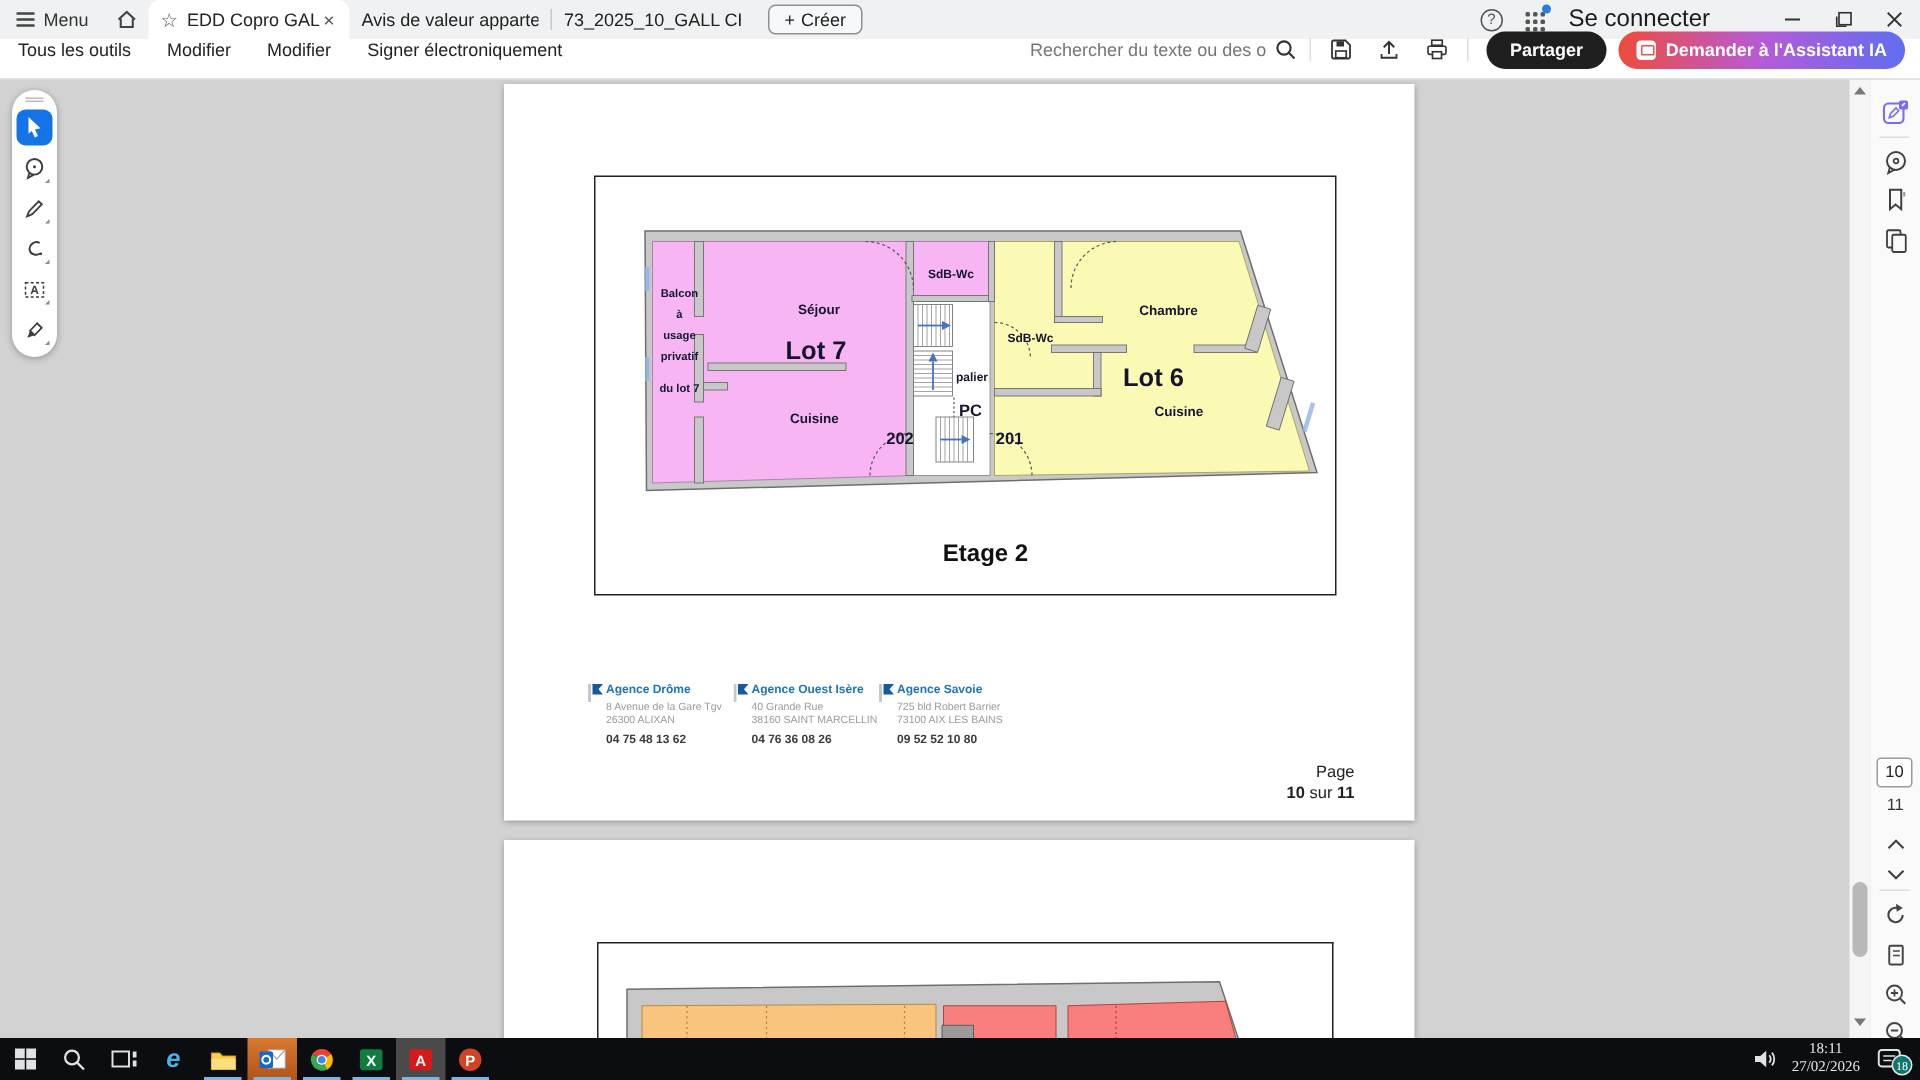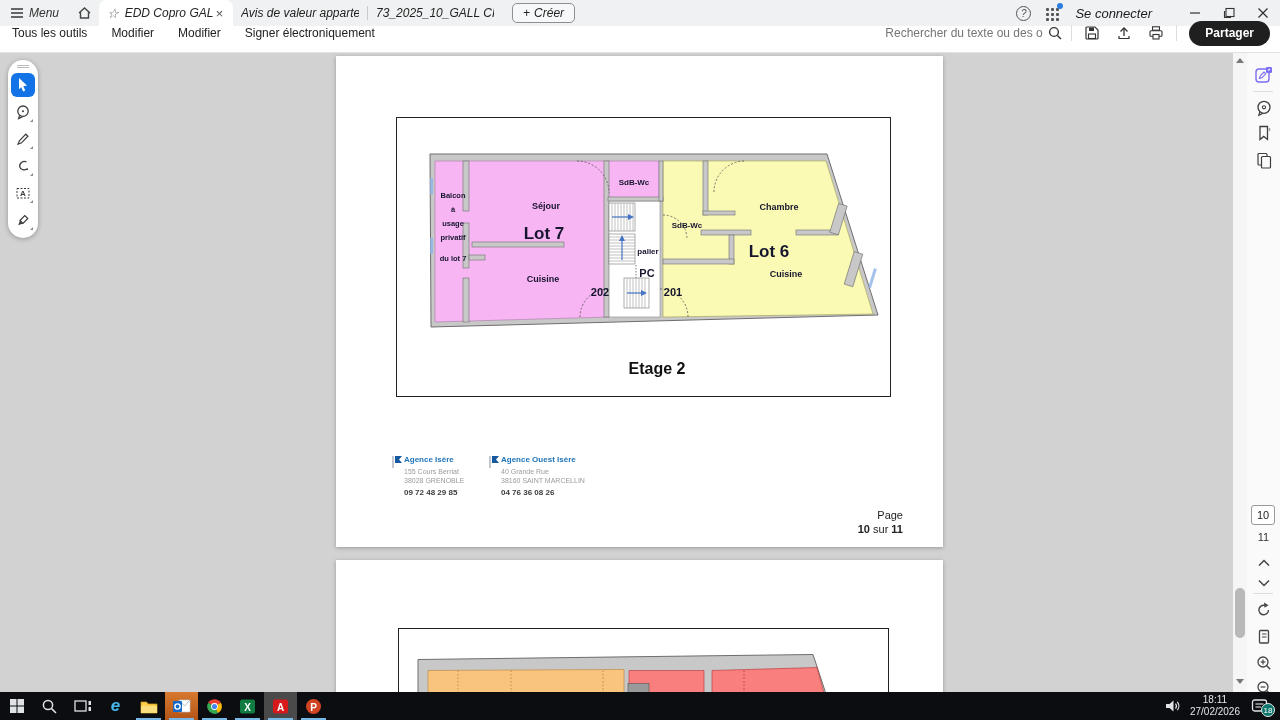--- a/index.html
+++ b/index.html
@@ -1,35 +1,35 @@
 <!DOCTYPE html>
 <html><head>
 <meta charset="utf-8">
 <style>
   * { margin:0; padding:0; box-sizing:border-box; }
   html,body { width:1280px; height:720px; overflow:hidden; font-family:"Liberation Sans",sans-serif; background:#d2d2d2; }
 
   
-  #titlebar { position:absolute; top:0; left:0; width:1280px; height:26px; background:#f0f1f2; display:flex; align-items:center; font-size:12px; color:#333;font-style:italic; }
+  #titlebar { position:absolute; top:0; left:0; width:1280px; height:26px; background:#f0f1f2; display:flex; align-items:center; font-size:12px; color:#333; }
   .tb-menu { display:flex; align-items:center; gap:5px; padding:0 10px; height:100%; cursor:pointer; }
   .tb-home { width:30px; height:100%; display:flex; align-items:center; justify-content:center; cursor:pointer; }
   .tab { height:26px; display:flex; align-items:center; padding:0 8px; width:134px; cursor:pointer; }
   .tab.active { background:#ffffff; border-radius:8px 8px 0 0; }
   .tab .t-title { flex:1; white-space:nowrap; overflow:hidden; font-size:12px; color:#222; }
   .tab.inactive { color:#3c3c3c; }
   .tab-sep { width:1px; height:14px; background:#c9c9c9; }
   .tab-close { color:#555; font-size:13px; padding:0 2px; cursor:pointer; }
   .star { color:#555; font-size:13px; margin-right:6px; }
   .btn-creer { margin-left:10px; border:1px solid #8f8f8f; border-radius:5px; padding:2px 10px; font-size:12px; color:#222; background:#f7f8f9; cursor:pointer; display:flex; gap:4px; align-items:center;}
   .tb-right { margin-left:auto; display:flex; align-items:center; height:100%; }
   .help-circle { width:15px; height:15px; border:1.4px solid #555; border-radius:50%; font-size:10px; display:flex; align-items:center; justify-content:center; color:#555; margin-right:14px; cursor:pointer;}
   .grid-ic { position:relative; margin-right:14px; cursor:pointer; width:16px; height:16px;}
   .grid-ic i { position:absolute; width:3px; height:3px; background:#555; border-radius:1px;}
   .grid-dot { position:absolute; right:-2px; top:-2px; width:6px; height:6px; background:#2a7de1; border-radius:50%;}
-  .signin { font-size:13px; color:#1b1b1b; margin-right:26px; cursor:pointer;}
+  .signin { font-size:16px; color:#1b1b1b; margin-right:38px; cursor:pointer;}
   .winbtn { width:34px; height:100%; display:flex; align-items:center; justify-content:center; cursor:pointer; color:#333;}
 
   
   #toolbar { position:absolute; top:26px; left:0; width:1280px; height:27px; background:#ffffff; border-bottom:1px solid #e2e2e2; display:flex; align-items:center; padding:0 10px 12px 12px; }
   .tbar-item { font-size:12px; color:#222; margin-right:24px; cursor:pointer; white-space:nowrap;}
   .tbar-right { margin-left:auto; display:flex; align-items:center; gap:8px;}
   #search-box { display:flex; align-items:center; gap:4px;}
   #search-input { border:none; outline:none; font-size:12px; width:158px; color:#444; background:transparent; text-align:left;}
   .vdiv { width:1px; height:16px; background:#ddd; }
   .icbtn { width:24px; height:24px; display:flex; align-items:center; justify-content:center; cursor:pointer; border-radius:4px;}
@@ -81,21 +81,21 @@
   .rail-div { position:absolute; left:6px; width:20px; height:1px; background:#ddd;}
   #page-box { position:absolute; left:4px; top:452px; width:24px; height:20px; border:1px solid #9a9a9a; border-radius:3px; font-size:11px; text-align:center; color:#222; background:#fff; outline:none; padding:0;}
   #next-num { position:absolute; left:0; top:478px; width:33px; text-align:center; font-size:11px; color:#333;}
 
   
   #taskbar { position:absolute; bottom:0; left:0; width:1280px; height:28px; background:#0b0d10; display:flex; align-items:stretch;}
   .slot { width:33px; display:flex; align-items:center; justify-content:center; cursor:pointer; position:relative;}
   .slot.hl-orange { background:linear-gradient(180deg,#d8792f,#b35418); }
   .slot.hl-dark { background:#4a4a4a; }
   .openline { position:absolute; bottom:0; left:4px; right:4px; height:2px; background:#76b9e8;}
-  .sys { margin-left:auto; display:flex; align-items:center; gap:8px; padding-right:8px;}
+  .sys { margin-left:auto; display:flex; align-items:center; gap:8px; padding-right:8px;font-family:Liberation Serif, serif;}
   .clock { text-align:center; font-size:10px; color:#e4e6e8; line-height:12px; cursor:pointer;}
   .notif { position:relative; width:24px; height:22px; display:flex; align-items:center; justify-content:center; cursor:pointer;}
   .badge { position:absolute; right:-3px; bottom:0px; width:14px; height:14px; border:1.5px solid #e8e8e8; border-radius:50%; background:#0f766e; color:#fff; font-size:8px; display:flex; align-items:center; justify-content:center;}
   .letter-ic { font-weight:bold; font-family:"Liberation Sans",sans-serif; }
 </style>
 </head>
 <body>
 
 <div id="titlebar">
   <div class="tb-menu">
@@ -198,20 +198,24 @@
       </div>
     <div class="icbtn">
         <svg width="16" height="16">
           <rect x="4.5" y="1.8" width="7" height="3.4" fill="none" stroke="#333" stroke-width="1.1"></rect>
           <rect x="2" y="5.8" width="12" height="5.4" rx="1" fill="none" stroke="#333" stroke-width="1.1"></rect>
           <rect x="5" y="9.5" width="6" height="4.5" fill="#fff" stroke="#333" stroke-width="1.1"></rect>
         </svg>
       </div>
     <div class="vdiv"></div>
     <div class="pill-share">Partager</div>
+    <div class="pill-ai">
+      <span class="ai-chip"></span>
+      <span>Demander à l'Assistant IA</span>
+    </div>
   </div>
 </div>
 
 <div id="canvas">
 
   <div class="page-card" id="card1">
     <svg id="plan1" viewBox="0 0 493 278">
 
       <polygon points="33,36 430,36 481,197 34,209" fill="#c8c8c8" stroke="#6e6e6e" stroke-width="1"></polygon>
 
@@ -282,34 +286,44 @@
       <text class="pt" x="389" y="159" font-size="9" text-anchor="middle">Cuisine</text>
       <text x="260" y="256" font-size="16" font-weight="bold" fill="#111" text-anchor="middle">Etage 2</text>
     </svg>
 
     <div id="agencies">
       <div class="agency">
         <svg class="flag" width="10" height="12">
             <rect x="0" y="0" width="2" height="12" fill="#c3c9ce"></rect>
             <polygon points="3,0 10,0 7,3.5 10,7 3,7" fill="#17599f"></polygon>
           </svg>
-        <div class="ag-name">Agence Isère</div>
-        <div class="ag-line">155 Cours Berriat</div>
-        <div class="ag-line">38028 GRENOBLE</div>
-        <div class="ag-phone">09 72 48 29 85</div>
+        <div class="ag-name">Agence Drôme</div>
+        <div class="ag-line">8 Avenue de la Gare Tgv</div>
+        <div class="ag-line">26300 ALIXAN</div>
+        <div class="ag-phone">04 75 48 13 62</div>
       </div>
       <div class="agency">
         <svg class="flag" width="10" height="12">
             <rect x="0" y="0" width="2" height="12" fill="#c3c9ce"></rect>
             <polygon points="3,0 10,0 7,3.5 10,7 3,7" fill="#17599f"></polygon>
           </svg>
         <div class="ag-name">Agence Ouest Isère</div>
         <div class="ag-line">40 Grande Rue</div>
         <div class="ag-line">38160 SAINT MARCELLIN</div>
         <div class="ag-phone">04 76 36 08 26</div>
+      </div>
+      <div class="agency">
+        <svg class="flag" width="10" height="12">
+            <rect x="0" y="0" width="2" height="12" fill="#c3c9ce"></rect>
+            <polygon points="3,0 10,0 7,3.5 10,7 3,7" fill="#17599f"></polygon>
+          </svg>
+        <div class="ag-name">Agence Savoie</div>
+        <div class="ag-line">725 bld Robert Barrier</div>
+        <div class="ag-line">73100 AIX LES BAINS</div>
+        <div class="ag-phone">09 52 52 10 80</div>
       </div>
     </div>
 
     <div id="page-ind">
       <div><span>Page</span></div>
       <div><b>10</b> <span>sur</span> <b>11</b></div>
     </div>
   </div>
 
   <div class="page-card" id="card2">

